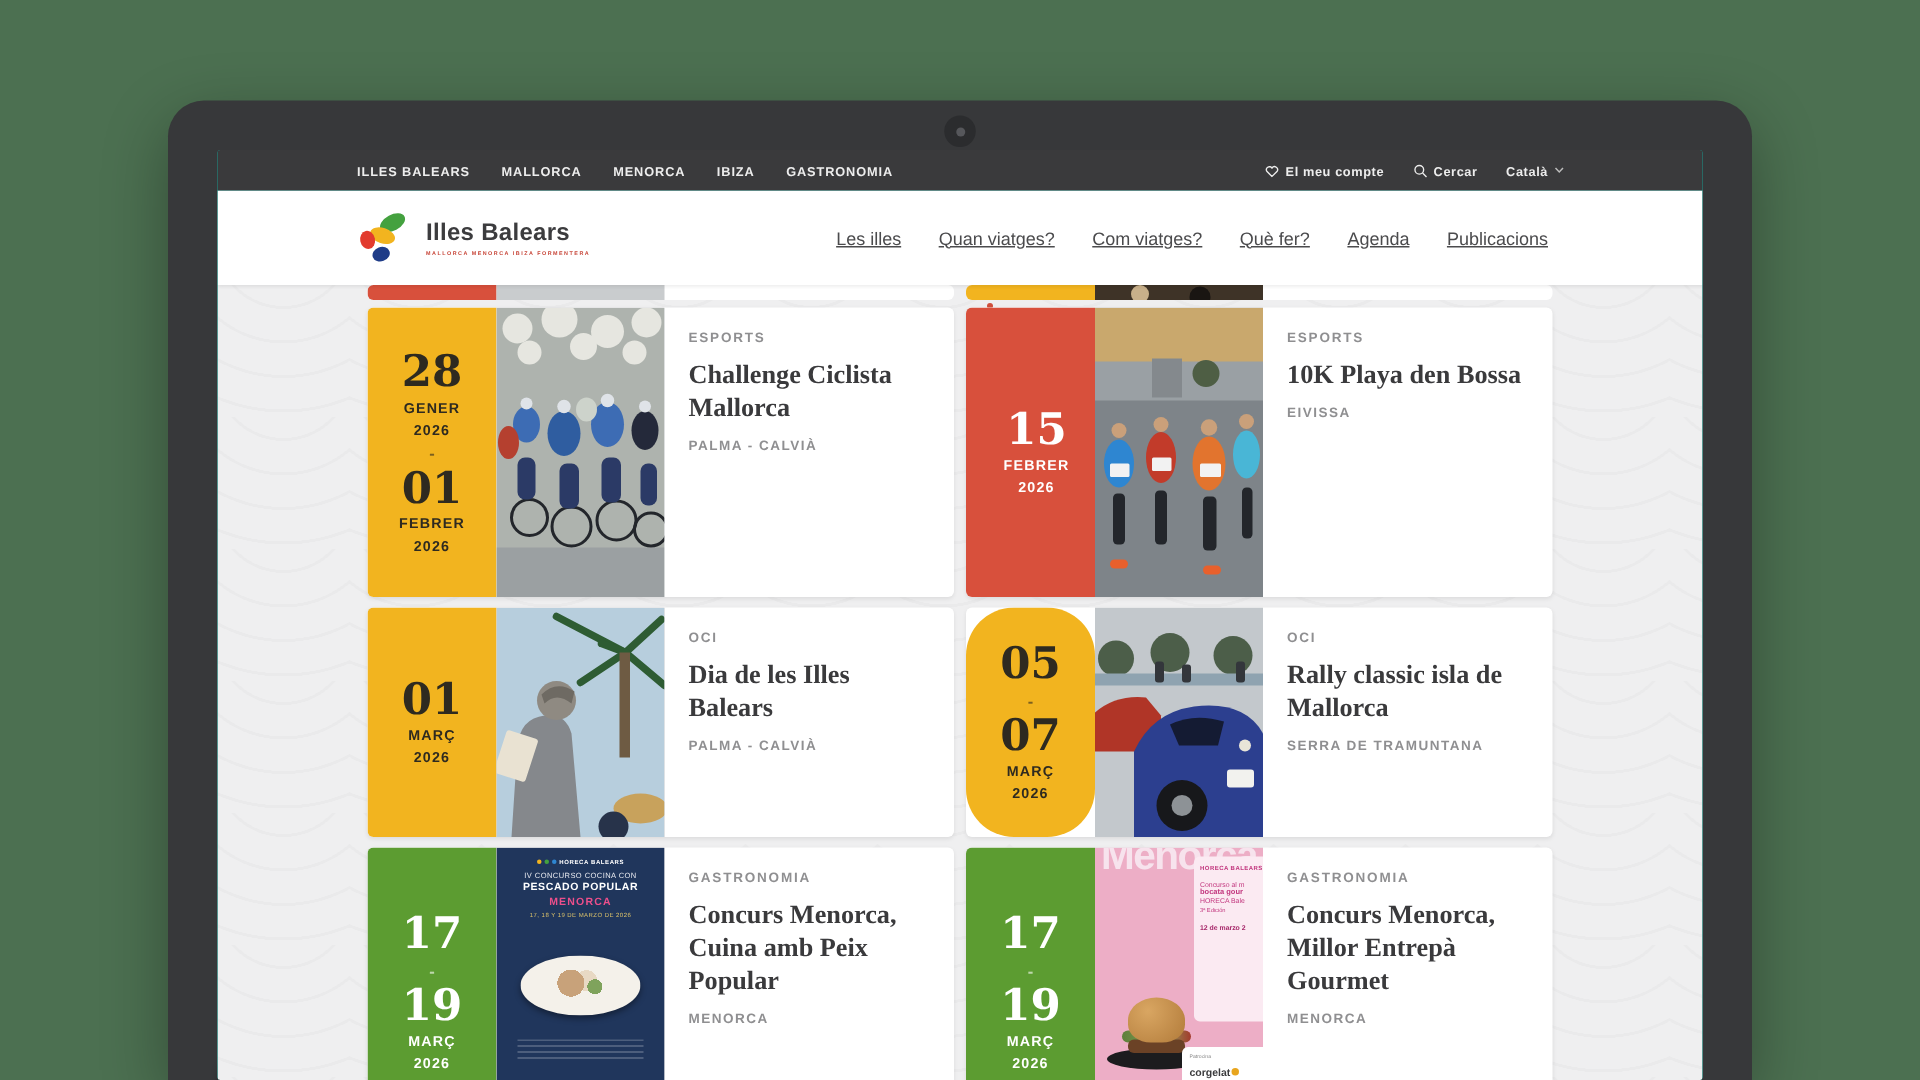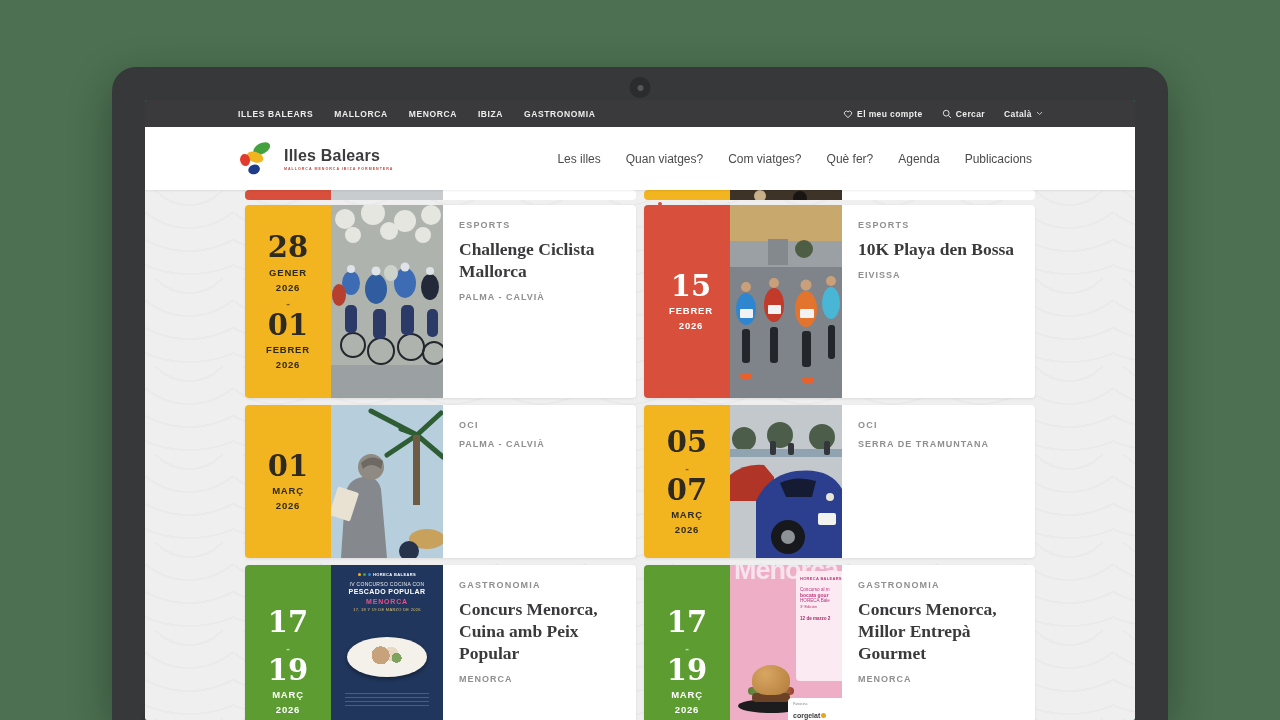--- a/index.html
+++ b/index.html
@@ -26,21 +26,21 @@
                  letter-spacing:.4px; color:#EDEDED; cursor:pointer; }
   .ico { display:block; }
 
   
   .header { height:63px; background:#FFFFFF; display:flex; align-items:center;
             padding:0 103px 0 92px; position:relative; z-index:2; box-shadow:0 1px 2px rgba(0,0,0,.07); }
   .logo { display:flex; align-items:center; gap:9px; cursor:pointer; }
   .logo-title { font-size:16px; font-weight:700; color:#3C3C3E; letter-spacing:.2px; }
   .logo-sub { font-size:3.6px; color:#C8473A; letter-spacing:1px; font-weight:700; margin-top:2px; }
   .mainnav { margin-left:auto; display:flex; gap:25px; }
-  .nav-item { font-size:12px; color:#4B4B4D; cursor:pointer; }
+  .nav-item { font-size:12px; color:#4B4B4D; cursor:pointer;text-decoration:underline; }
 
   
   .content { position:absolute; left:0; top:90px; right:0; bottom:0; z-index:1;
              background-color:#EFEFF0;
              background-image:repeating-radial-gradient(circle at 50% -30px,
                transparent 0 21px, rgba(70,70,70,.028) 21px 23px);
              background-size:88px 88px; }
   .row { position:absolute; left:100px; width:790px; display:grid;
          grid-template-columns:1fr 1fr; gap:8px; }
   .row-partial { top:0; height:10px; }
@@ -347,26 +347,27 @@
               <path d="M10 153 L14 92 Q16 74 32 72 Q46 70 50 84 L56 153 Z" fill="#85888C"></path>
               <circle cx="40" cy="62" r="13" fill="#8F8A82"></circle>
               <path d="M30 58 Q40 48 52 56 L50 64 Q40 56 32 64 Z" fill="#6E6A63"></path>
               <rect x="2" y="84" width="22" height="30" rx="2" fill="#E9E2D2" transform="rotate(18 13 99)"></rect>
               <ellipse cx="96" cy="134" rx="18" ry="10" fill="#C8A25C"></ellipse>
               <circle cx="78" cy="146" r="10" fill="#27334A"></circle>
             </svg>
           </div>
           <div class="txt">
             <div class="cat">OCI</div>
+            <div class="title">Dia de les Illes Balears</div>
             <div class="loc">PALMA - CALVIÀ</div>
           </div>
         </div>
 
         <div class="card">
-          <div class="dateblock" style="background: rgb(242, 180, 31); color: rgb(46, 42, 32);">
+          <div class="dateblock" style="background: rgb(242, 180, 31); color: rgb(46, 42, 32); border-radius: 32px;">
             <span class="day">05</span>
 
             <span class="dash">-</span>
             <span class="day">07</span>
             <span class="mon">MARÇ</span>
             <span class="yr">2026</span>
           </div>
           <div class="imgbox">
             <svg viewBox="0 0 112 153" preserveAspectRatio="none">
               <rect width="112" height="153" fill="#C3C8CC"></rect>
@@ -385,20 +386,21 @@
               <path d="M26 96 Q38 70 66 66 Q100 62 112 84 L112 153 L26 153 Z" fill="#2C3F8F"></path>
               <path d="M50 78 Q66 70 86 76 L82 92 L56 92 Z" fill="#141B33"></path>
               <circle cx="58" cy="132" r="17" fill="#17181B"></circle>
                 <circle cx="58" cy="132" r="7" fill="#8D9296"></circle>
               <rect x="88" y="108" width="18" height="12" rx="2" fill="#F2F2EE"></rect>
               <circle cx="100" cy="92" r="4" fill="#E8E4D8"></circle>
             </svg>
           </div>
           <div class="txt">
             <div class="cat">OCI</div>
+            <div class="title">Rally classic isla de Mallorca</div>
             <div class="loc">SERRA DE TRAMUNTANA</div>
           </div>
         </div>
       </div>
 
       <div class="row row3">
 
         <div class="card">
           <div class="dateblock" style="background: rgb(92, 156, 49); color: rgb(255, 255, 255);">
             <span class="day">17</span>

